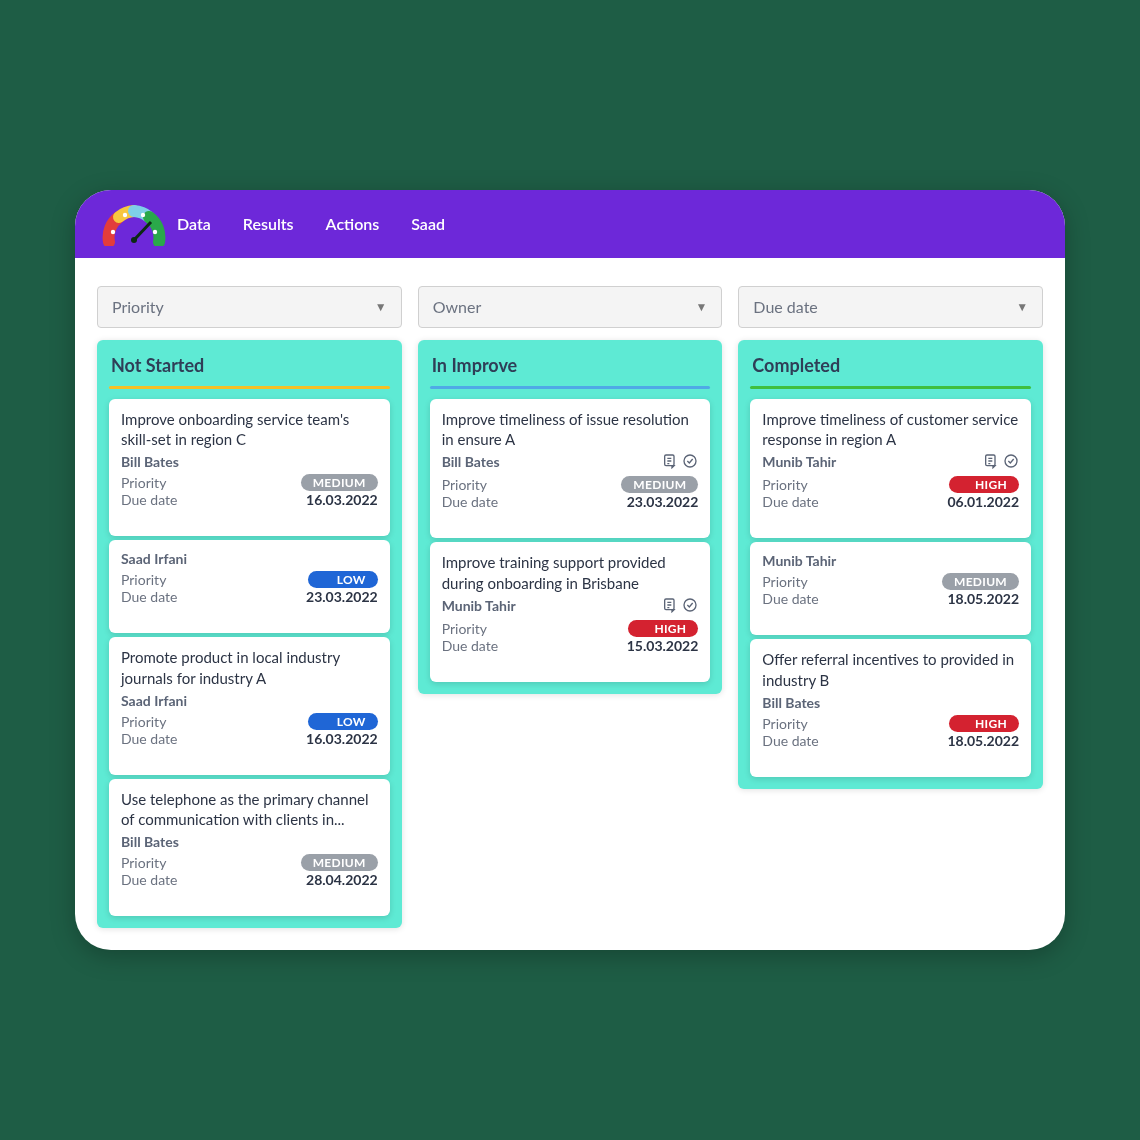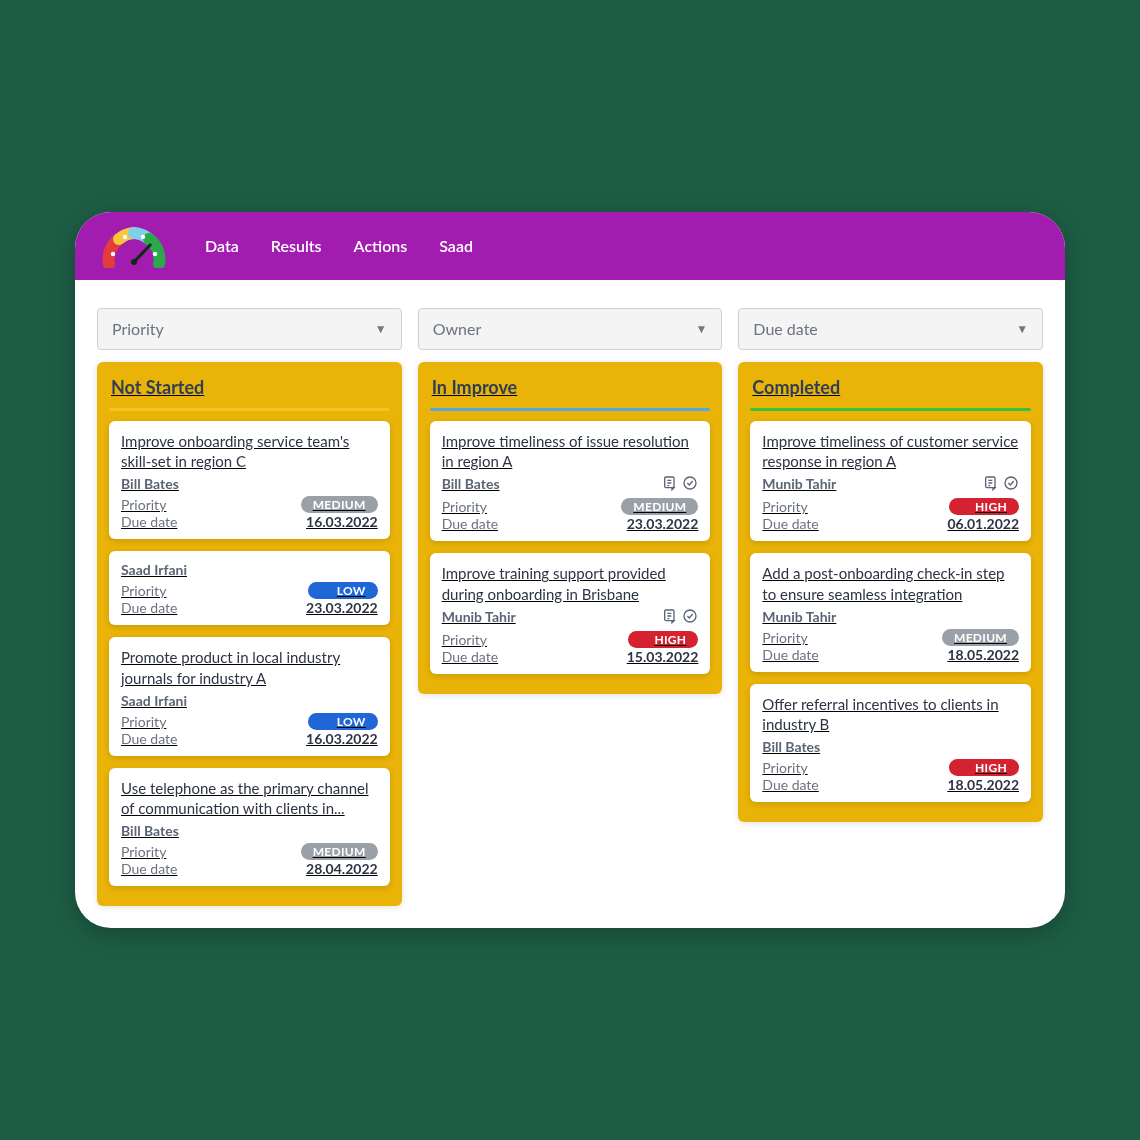--- a/index.html
+++ b/index.html
@@ -9,49 +9,48 @@
     width:1140px; height:1140px;
     display:flex; align-items:center; justify-content:center;
   }
   .frame {
     width:990px; background:#fff; border-radius:36px;
     overflow:hidden;
     box-shadow:0 6px 24px rgba(0,0,0,.25);
     padding-bottom:12px;
   }
   .navbar {
-    background:#a21caf;
+    background:#6d28d9;
     display:flex; align-items:center;
     padding:12px 24px;
-    gap:28px;
     color:#fff;
   }
   .logo svg { display:block; }
   .nav-items { display:flex; gap:32px; margin-left:8px; }
   .nav-item { color:#fff; font-size:16px; font-weight:600; cursor:pointer; }
   .filters {
     display:flex; gap:16px; padding:28px 22px 12px;
   }
   .filter {
     flex:1; height:42px; background:#f4f4f4;
     border:1px solid #d0d0d0; border-radius:4px;
     display:flex; align-items:center; justify-content:space-between;
     padding:0 14px; color:#6b7280; font-size:16px; cursor:pointer;
   }
   .filter .caret { color:#777; font-size:12px; }
   .board { display:flex; gap:16px; padding:0 22px 10px; align-items:flex-start; }
-  .column { flex:1; background:#eab308; border-radius:6px; box-shadow:0 1px 6px rgba(0,0,0,.12); padding:12px 12px 8px;text-decoration:underline; }
+  .column { flex:1; background:#5eead4; border-radius:6px; box-shadow:0 1px 6px rgba(0,0,0,.12); padding:12px 12px 8px; }
   .col-title { font-size:18px; font-weight:700; color:#2f3e57; padding:2px 2px 10px; }
   .col-rule { height:3px; border-radius:2px; margin-bottom:10px; }
   .rule-ns { background:#f6c025; }
   .rule-ip { background:#4fa9e6; }
   .rule-cp { background:#3fbf3f; }
   .card {
     background:#fff; border-radius:6px; box-shadow:0 2px 6px rgba(0,0,0,.14);
-    padding:10px 12px 9px; margin-bottom:12px;
+    padding:10px 12px 28px; margin-bottom:4px;
   }
   .card-title { font-size:15px; color:#2c3445; line-height:1.35; margin-bottom:4px; }
   .owner-row { display:flex; align-items:flex-start; justify-content:space-between; margin-bottom:4px;}
   .card-owner { font-size:14px; font-weight:700; color:#5b6476; }
   .owner-icons { display:flex; gap:4px; color:#5b6476; }
   .owner-icons svg { width:16px; height:16px; }
   .card-row { display:flex; justify-content:space-between; align-items:center; font-size:14px; }
   .card-row .label { color:#6b7280; }
   .badge {
     display:inline-block; min-width:70px; text-align:right;
@@ -167,21 +166,21 @@
       <div class="card-row">
         <span class="label">Due date</span>
         <span class="due-val">28.04.2022</span>
       </div>
         </div>
       </div>
       <div class="column">
     <div class="col-title">In Improve</div>
     <div class="col-rule rule-ip"></div>
         <div class="card">
-      <div class="card-title">Improve timeliness of issue resolution in region A</div>
+      <div class="card-title">Improve timeliness of issue resolution in ensure A</div>
       <div class="owner-row">
         <div class="card-owner">Bill Bates</div>
         <div class="owner-icons">
   <span>
     <svg viewBox="0 0 24 24" fill="none" stroke="#5b6476" stroke-width="2">
       <rect x="4" y="3" width="14" height="16" rx="2"></rect>
       <path d="M8 8h6M8 12h6M8 16h3"></path>
       <path d="M18 19l-3 3v-3h3z" fill="#5b6476"></path>
     </svg>
   </span>
@@ -258,36 +257,35 @@
       <div class="card-row">
         <span class="label">Priority</span>
         <span class="badge b-high">HIGH</span>
       </div>
       <div class="card-row">
         <span class="label">Due date</span>
         <span class="due-val">06.01.2022</span>
       </div>
         </div>
         <div class="card">
-      <div class="card-title">Add a post-onboarding check-in step to ensure seamless integration</div>
       <div class="owner-row">
         <div class="card-owner">Munib Tahir</div>
         <div class="owner-icons"></div>
       </div>
       <div class="card-row">
         <span class="label">Priority</span>
         <span class="badge b-medium">MEDIUM</span>
       </div>
       <div class="card-row">
         <span class="label">Due date</span>
         <span class="due-val">18.05.2022</span>
       </div>
         </div>
         <div class="card">
-      <div class="card-title">Offer referral incentives to clients in industry B</div>
+      <div class="card-title">Offer referral incentives to provided in industry B</div>
       <div class="owner-row">
         <div class="card-owner">Bill Bates</div>
         <div class="owner-icons"></div>
       </div>
       <div class="card-row">
         <span class="label">Priority</span>
         <span class="badge b-high">HIGH</span>
       </div>
       <div class="card-row">
         <span class="label">Due date</span>

